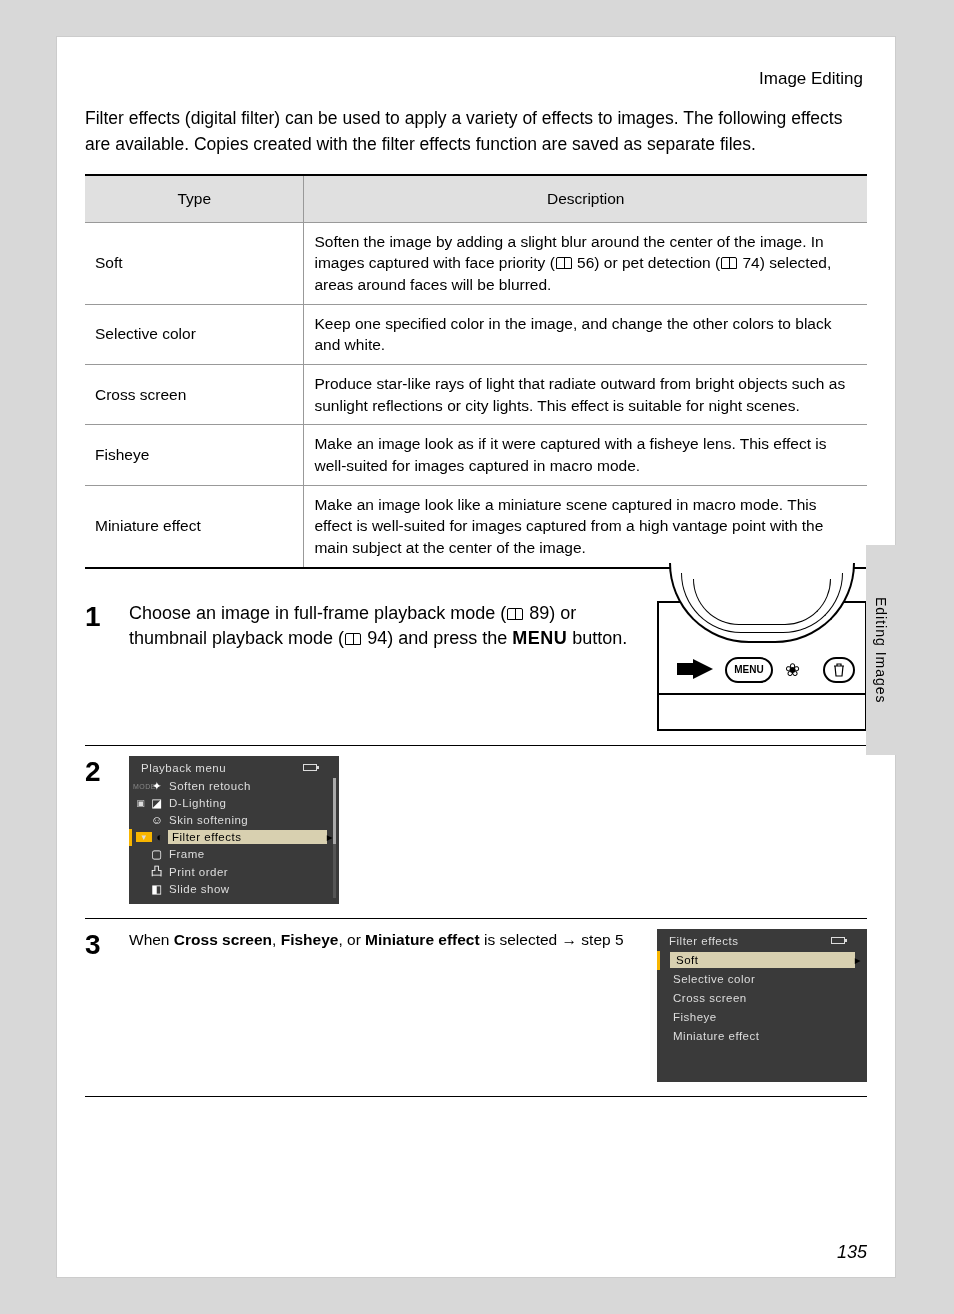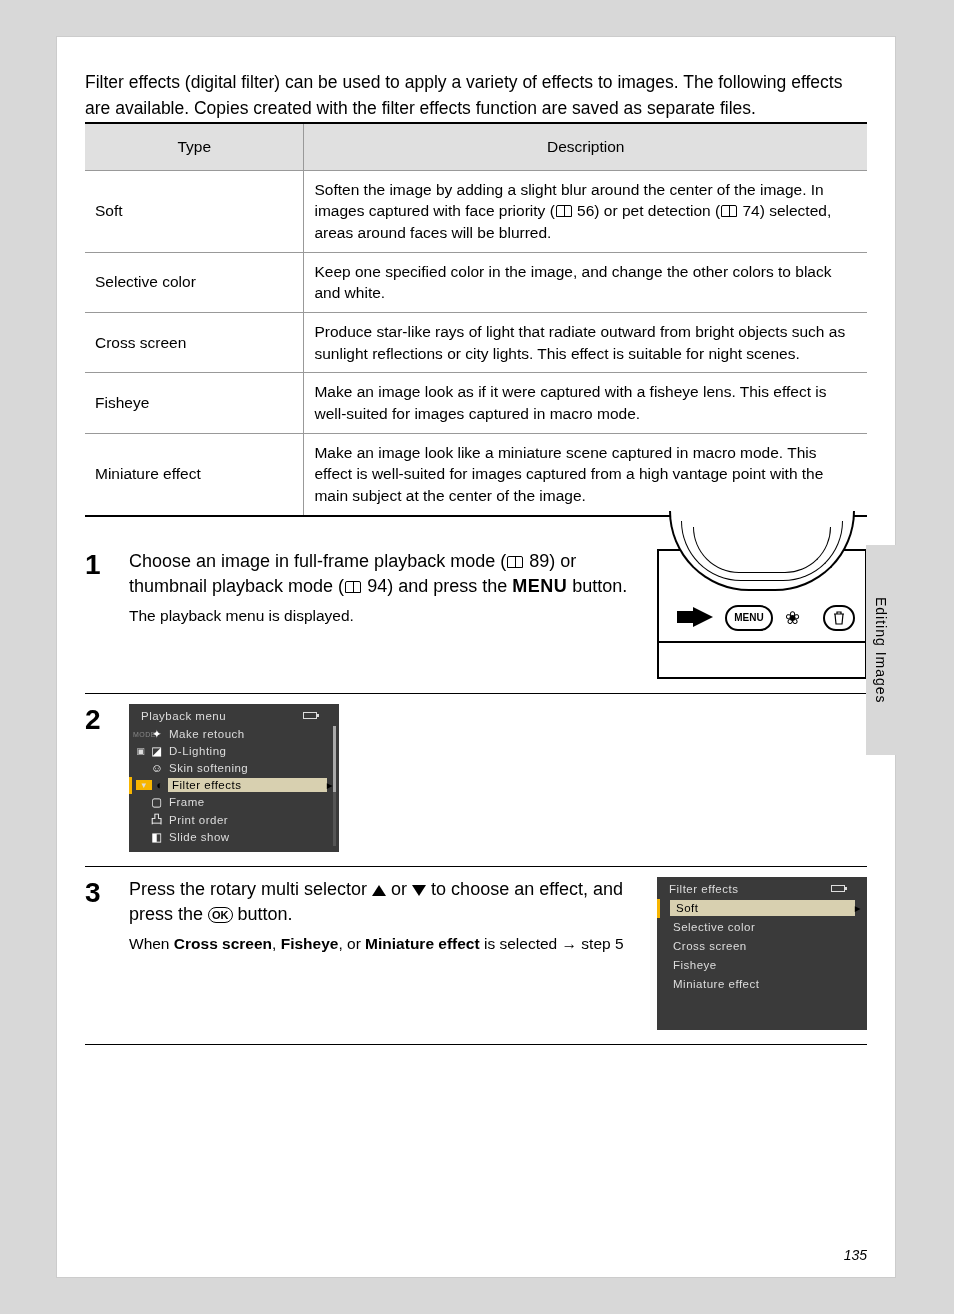--- a/index.html
+++ b/index.html
@@ -33,20 +33,21 @@
     margin-bottom: 10px;
   }
   h1 .pre-icon {
     font-size: 20px;
     margin-right: 4px;
     vertical-align: middle;
   }
   .intro {
     font-size: 17.5px;
     line-height: 1.5;
+    margin-bottom: 16px;
   }
   
   table {
     width: 100%;
     border-collapse: collapse;
     font-size: 15.5px;
     margin-bottom: 22px;
   }
   th {
     background: #e0e0e0;
@@ -266,27 +267,28 @@
   .side-tab span {
     writing-mode: vertical-rl;
     font-size: 14px;
     letter-spacing: 1px;
   }
   .page-num {
     position: absolute;
     right: 28px;
     bottom: 14px;
     font-style: italic;
-    font-size: 14px;
+    font-size: 18px;
   }
 </style>
 </head>
 <body>
 
 <div class="page">
+  <div class="breadcrumb">Image Editing</div>
 
 
   <p class="intro">Filter effects (digital filter) can be used to apply a variety of effects to images. The following effects are available. Copies created with the filter effects function are saved as separate files.</p>
 
   <table>
     <thead>
       <tr>
         <th>Type</th>
         <th>Description</th>
       </tr>
@@ -314,21 +316,20 @@
       </tr>
     </tbody>
   </table>
 
   <div class="step">
     <div class="step-num">1</div>
     <div class="step-body">
       <p class="step-title">
         <span>Choose an image in full-frame playback mode (</span><span class="book-icon"></span><span> 89) or thumbnail playback mode (</span><span class="book-icon"></span><span> 94) and press the </span><span class="menu-word">MENU</span><span> button.</span>
       </p>
-      <p class="step-sub">The playback menu is displayed.</p>
     </div>
     <div class="step-illust">
       <div class="camera-back">
         <div class="arc"></div>
         <div class="dial-arc1"></div>
         <div class="dial-arc2"></div>
         <div class="arrow-tail"></div>
         <div class="arrow-big"></div>
         <div class="btn-oval btn-menu">MENU</div>
         <span class="flower-icn">❀</span>
@@ -346,21 +347,21 @@
     <div class="step-num">2</div>
     <div class="lcd-wrap">
       <div class="lcd">
         <div class="lcd-title">
             <span>Playback menu</span>
             <span class="batt"></span>
           </div>
         <div class="lcd-row">
             <span class="lcd-side" style="color:#888;font-size:7px;">MODE</span>
             <span class="lcd-icon">✦</span>
-            <span class="lcd-label">Make retouch</span>
+            <span class="lcd-label">Soften retouch</span>
           </div>
         <div class="lcd-row">
             <span class="lcd-side">▣</span>
             <span class="lcd-icon">◪</span>
             <span class="lcd-label">D-Lighting</span>
           </div>
         <div class="lcd-row">
             <span class="lcd-side"></span>
             <span class="lcd-icon">☺</span>
             <span class="lcd-label">Skin softening</span>
@@ -389,23 +390,20 @@
       </div>
       <div class="scroll-track">
           <div class="scroll-thumb"></div>
         </div>
     </div>
   </div>
 
   <div class="step">
     <div class="step-num">3</div>
     <div class="step-body">
-      <p class="step-title">
-        <span>Press the rotary multi selector </span><span class="tri-up"></span><span> or </span><span class="tri-down"></span><span> to choose an effect, and press the </span><span class="ok-btn">OK</span><span> button.</span>
-      </p>
       <p class="step-sub">
         <span>When </span><b>Cross screen</b><span>, </span><b>Fisheye</b><span>, or </span><b>Miniature effect</b><span> is selected → step 5</span>
       </p>
     </div>
     <div class="lcd lcd2">
       <div class="lcd-title">
           <span>Filter effects</span>
           <span class="batt"></span>
         </div>
       <div class="lcd-row sel sidebar-highlight">

